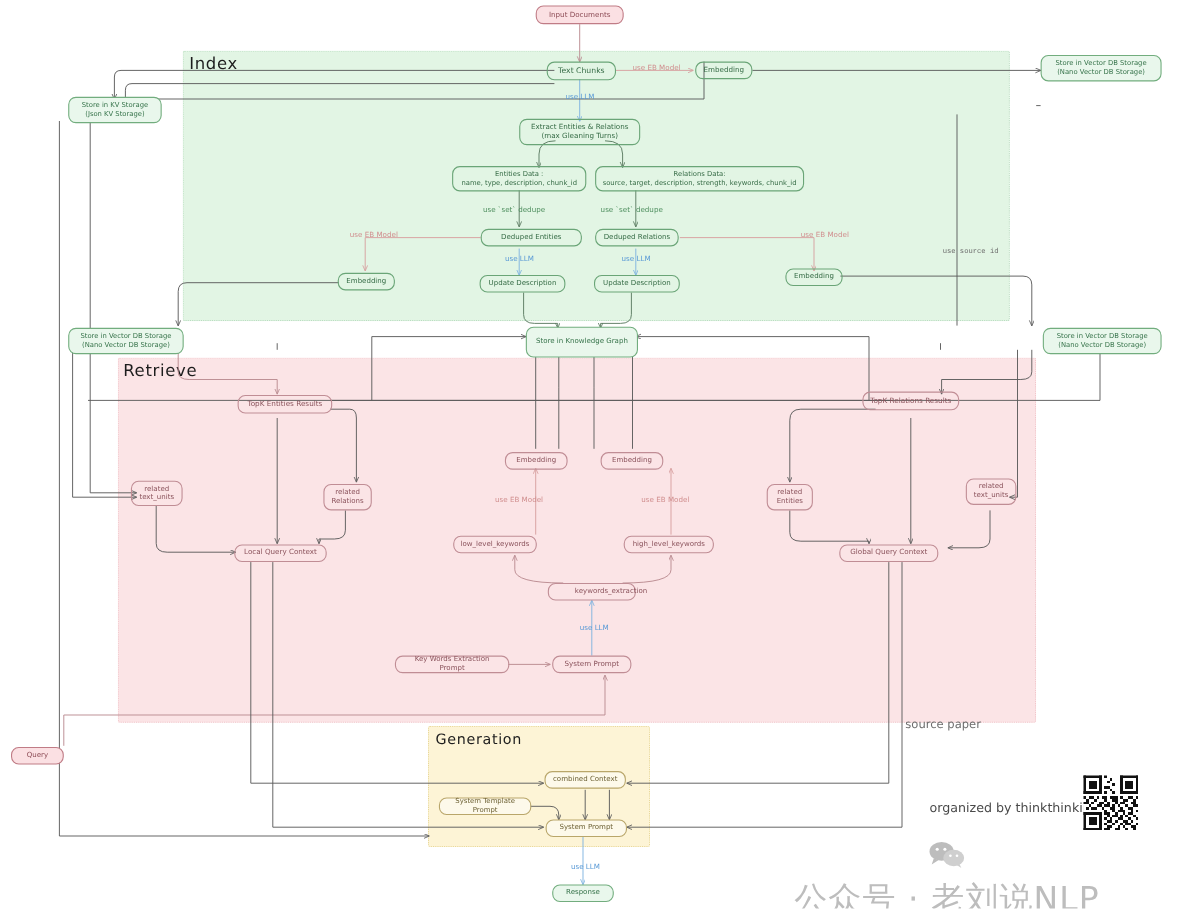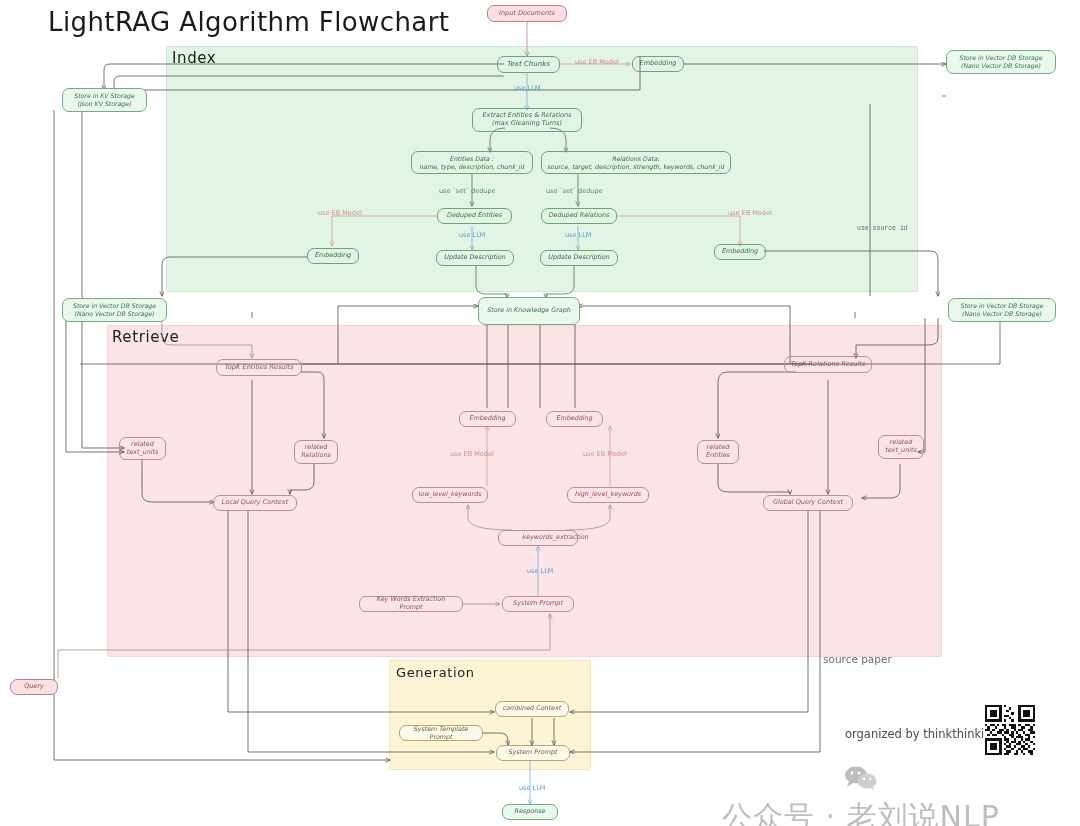--- a/index.html
+++ b/index.html
@@ -13,21 +13,21 @@
   .section-label{position:absolute;font-size:15px;letter-spacing:.6px;color:#1d1d1d;
                  font-family:"DejaVu Sans","Liberation Sans",sans-serif;white-space:nowrap;}
   #sec-index{background:#e2f5e4;border-color:#b9dcc0;}
   #sec-retrieve{background:#fbe4e6;border-color:#f0c3c8;}
   #sec-generation{background:#fdf4d6;border-color:#e8d79a;}
 
   
   .node{position:absolute;box-sizing:border-box;display:flex;align-items:center;
         justify-content:center;text-align:center;border-radius:7px;border:1px solid;
         line-height:1.22;white-space:pre-line;padding:2px 5px;
-        font-family:"DejaVu Sans","Liberation Sans",sans-serif;font-style:italic;}
+        font-family:"DejaVu Sans","Liberation Sans",sans-serif;}
   .n-greenlite{background:#e9f7ec;border-color:#72ad7e;color:#36734a;}
   .n-pink{background:#fbe0e3;border-color:#c07c86;color:#8d4c56;}
   .n-plain-g{background:rgba(226,245,228,0);border-color:#6aa577;color:#356b45;}
   .n-plain-p{background:rgba(251,228,230,0);border-color:#c08d95;color:#8a525b;}
   .n-cream{background:#fdf9ea;border-color:#b9a66a;color:#6d6134;}
 
   
   .elabel{position:absolute;font-size:6.5px;white-space:nowrap;
           font-family:"DejaVu Sans","Liberation Sans",sans-serif;}
   .l-blue{color:#5a9ad6;}
@@ -45,21 +45,20 @@
   #qr{position:absolute;left:985px;top:705px;width:50px;height:50px;}
   #wm{position:absolute;left:722px;top:763px;font-size:30px;color:#bdbdbd;
       letter-spacing:1px;display:flex;align-items:center;gap:8px;flex-direction:column;}
   #wm .bubble{display:inline-block;width:34px;height:26px;position:relative;}
 </style>
 </head>
 <body>
 
 <div id="canvas">
 
-  <div id="title">LightRAG Algorithm Flowchart</div>
 
   <div class="section" id="sec-index" style="left:166px;top:46px;width:752px;height:246px;"></div>
   <div class="section-label" style="left:172px;top:49px;">Index</div>
 
   <div class="section" id="sec-retrieve" style="left:107px;top:325px;width:835px;height:332px;"></div>
   <div class="section-label" style="left:112px;top:328px;">Retrieve</div>
 
   <div class="section" id="sec-generation" style="left:389px;top:660px;width:202px;height:110px;"></div>
   <div class="section-label" style="left:396px;top:665px;font-size:13px;">Generation</div>
 
@@ -203,21 +202,21 @@
 
   <div class="node n-plain-g" style="left:472px;top:108px;width:110px;height:24px;font-size:6.5px;">Extract Entities &amp; Relations
 (max Gleaning Turns)</div>
 
   <div class="node n-plain-g" style="left:411px;top:151px;width:122px;height:23px;font-size:6.2px;">Entities Data :
 name, type, description, chunk_id</div>
 
   <div class="node n-plain-g" style="left:541px;top:151px;width:190px;height:23px;font-size:6.2px;">Relations Data:
 source, target, description, strength, keywords, chunk_id</div>
 
-  <div class="node n-plain-g" style="left:437px;top:208px;width:75px;height:16px;font-size:6.4px;">Deduped Entities</div>
+  <div class="node n-plain-g" style="left:437px;top:208px;width:92px;height:16px;font-size:6.4px;">Deduped Entities</div>
 
   <div class="node n-plain-g" style="left:541px;top:208px;width:76px;height:16px;font-size:6.4px;">Deduped Relations</div>
 
   <div class="node n-plain-g" style="left:307px;top:248px;width:52px;height:16px;font-size:6.4px;">Embedding</div>
 
   <div class="node n-plain-g" style="left:714px;top:244px;width:52px;height:16px;font-size:6.4px;">Embedding</div>
 
   <div class="node n-plain-g" style="left:436px;top:250px;width:78px;height:16px;font-size:6.4px;">Update Description</div>
 
   <div class="node n-plain-g" style="left:540px;top:250px;width:78px;height:16px;font-size:6.4px;">Update Description</div>

